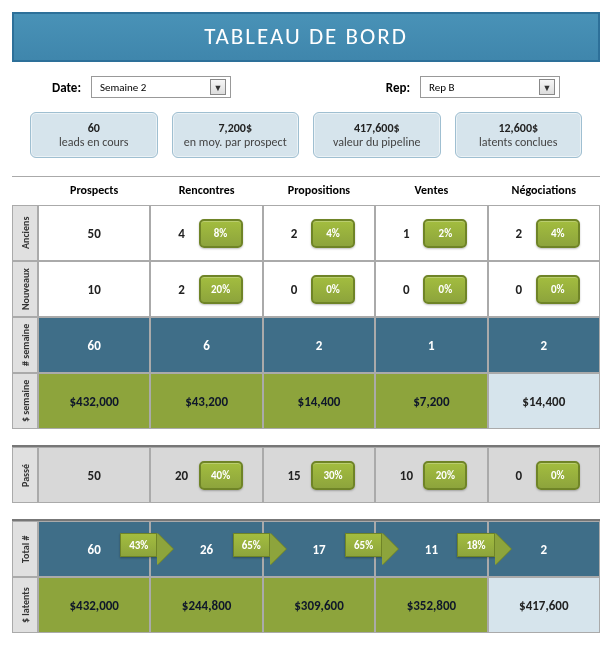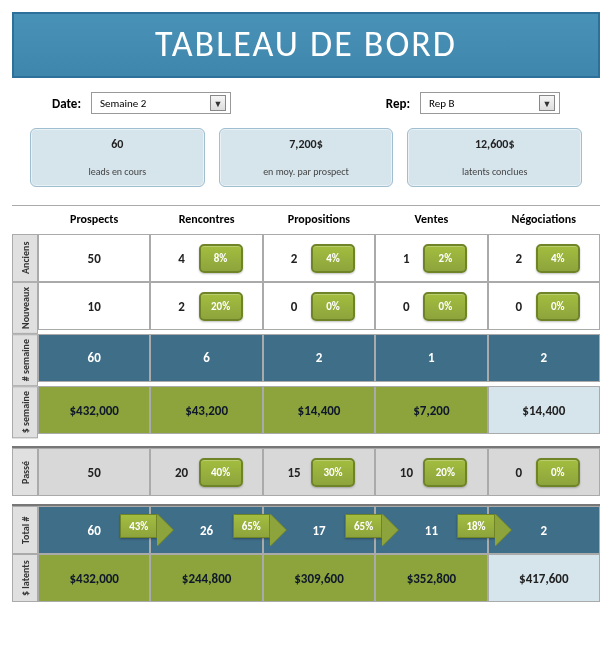--- a/index.html
+++ b/index.html
@@ -8,21 +8,21 @@
     padding: 12px;
     font-family: Calibri, Arial, sans-serif;
     background: #fff;
     width: 612px;
   }
   .banner {
     background: linear-gradient(#4992b7, #3f86ac);
     border: 2px solid #2d7099;
     color: #fff;
     text-align: center;
-    font-size: 36px;
+    font-size: 23px;
     letter-spacing: 2px;
     padding: 8px 0 10px;
     margin-bottom: 14px;
     font-weight: 400;
   }
   .controls {
     display: flex;
     align-items: center;
     gap: 10px;
     padding: 0 40px 4px;
@@ -59,27 +59,28 @@
   .kpi {
     flex: 1;
     background: #d6e4ec;
     border: 1px solid #9fbfd1;
     border-radius: 6px;
     text-align: center;
     padding: 8px 6px;
     box-shadow: inset 0 0 0 1px rgba(255,255,255,.5);
   }
   .kpi .v { font-size: 12px; font-weight: bold; color: #222; }
-  .kpi .t { font-size: 10px; color: #444; margin-top: 14px; }
+  .kpi .t { font-size: 12px; color: #444; margin-top: 0; }
 
   .grid {
     display: grid;
     grid-template-columns: 26px repeat(5, 1fr);
     border-top: 1px solid #aaa;
     margin-bottom: 8px;
+    margin-top: 16px;
   }
   .grid.noheader { border-top: 2px solid #777; }
   .hdr {
     font-size: 12px;
     font-weight: bold;
     text-align: center;
     padding: 6px 0 8px;
   }
   .rowlabel {
     writing-mode: vertical-rl;
@@ -88,21 +89,21 @@
     text-align: center;
     border: 1px solid #aaa;
     background: #e0e0e0;
     display: flex; align-items: center; justify-content: center;
     padding: 4px 0;
     font-weight: bold;
     color: #333;
   }
   .cell {
     border: 1px solid #aaa;
-    height: 48px;
+    height: 56px;
     display: flex;
     align-items: center;
     justify-content: center;
     gap: 6px;
     font-size: 13px;
     font-weight: bold;
     position: relative;
   }
   .cell.white { background: #fff; color: #222; }
   .cell.grey  { background: #d8d8d8; color: #222; }
@@ -173,20 +174,24 @@
 </div>
 
 <div class="kpis" id="kpis">
     <div class="kpi">
       <div class="v">60</div>
       <div class="t">leads en cours</div>
     </div>
     <div class="kpi">
       <div class="v">7,200$</div>
       <div class="t">en moy. par prospect</div>
+    </div>
+    <div class="kpi">
+      <div class="v">417,600$</div>
+      <div class="t">valeur du pipeline</div>
     </div>
     <div class="kpi">
       <div class="v">12,600$</div>
       <div class="t">latents conclues</div>
     </div>
   </div>
 
 <div class="grid" id="grid1">
     <div class="corner"></div>
     <div class="hdr">Prospects</div>

